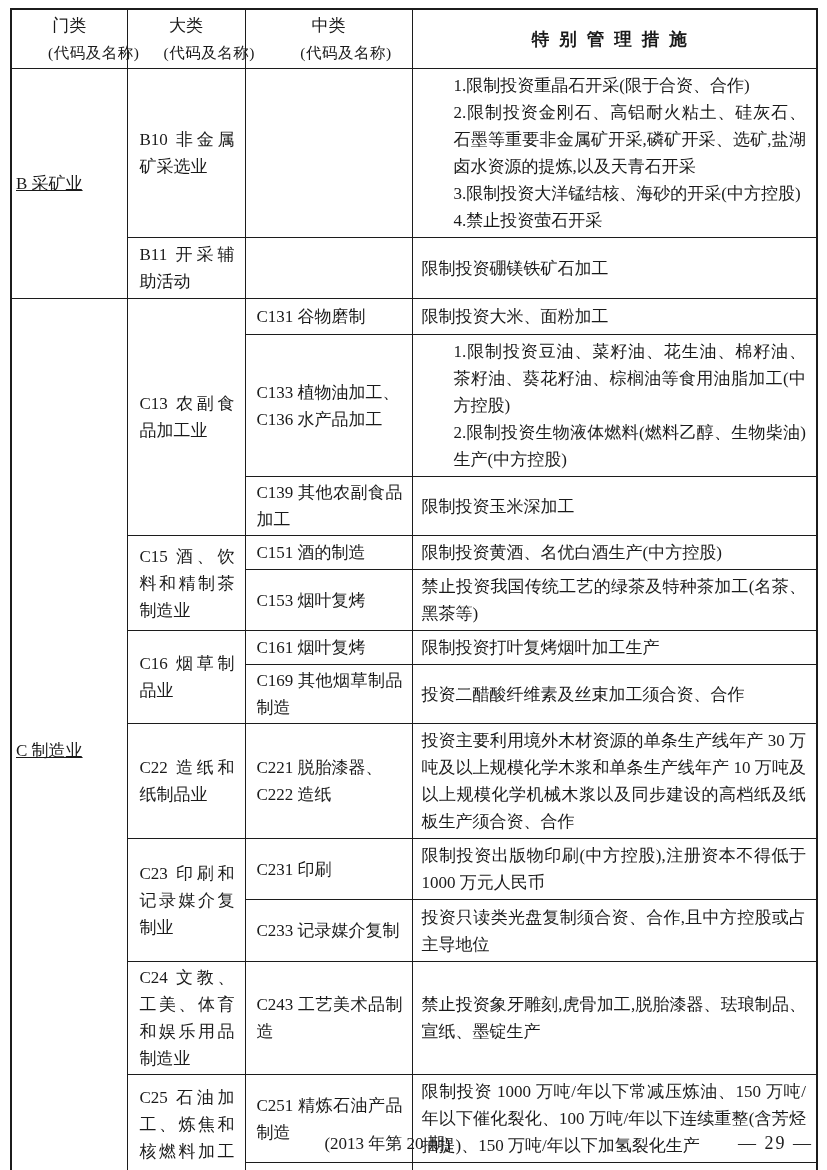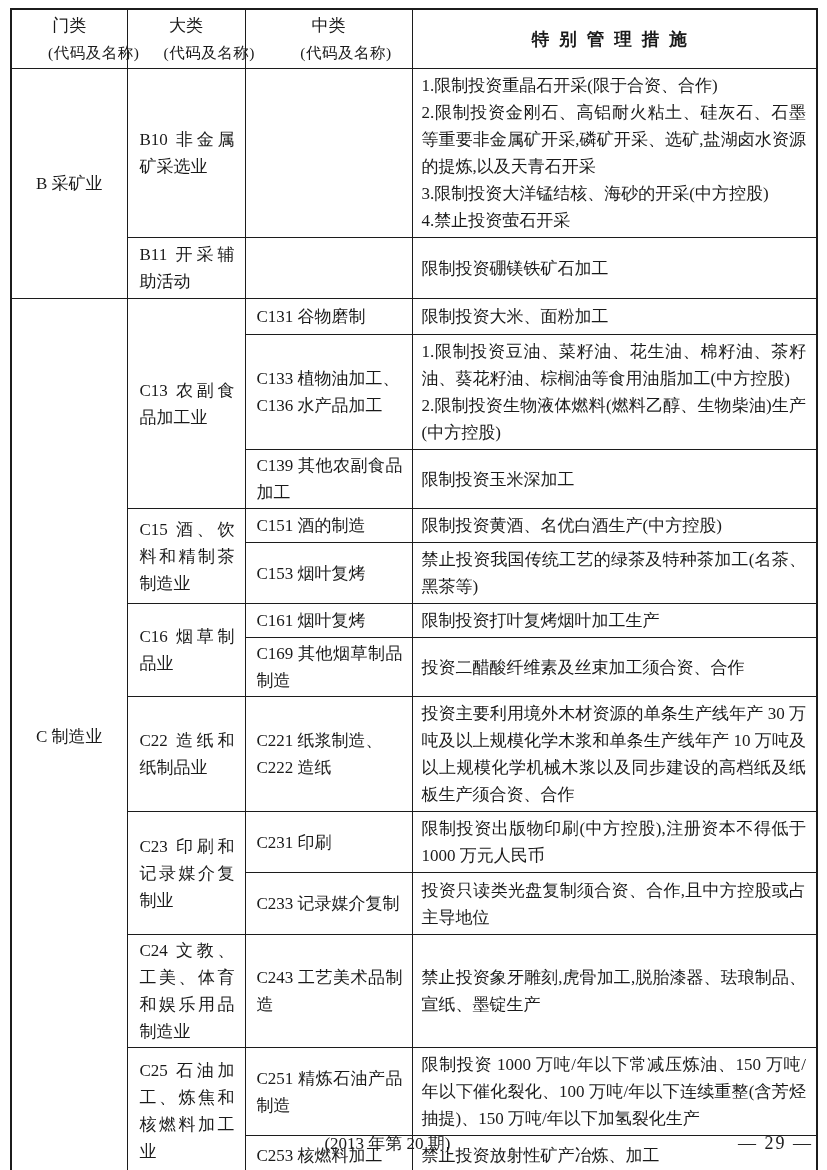--- a/index.html
+++ b/index.html
@@ -41,36 +41,36 @@
   }
   .hdr-line1 { display: block; font-size: 17px; }
   .hdr-line2 { display: block; font-size: 15.5px; white-space: nowrap; letter-spacing: 0.5px; margin-left: 35px; }
   .hdr-measures {
     font-weight: bold;
     letter-spacing: 10px;
     text-indent: 10px;
     font-size: 17.5px;
   }
   td.c1 {
-    text-align: center;
     padding: 2px 4px;
+    text-decoration: underline;
   }
   td.c2 {
     padding: 2px 10px 2px 12px;
     text-align: justify;
   }
   td.c3 {
     padding: 2px 9px 2px 11px;
     text-align: justify;
   }
   td.c4 {
     padding: 3px 10px 3px 9px;
     text-align: justify;
   }
-  .measure-item { text-align: justify; }
+  .measure-item { text-align: justify; margin-left: 32px; }
   .footer-issue {
     position: absolute;
     left: -26px;
     right: 26px;
     top: 1130px;
     text-align: center;
     font-size: 17px;
     line-height: 27px;
   }
   .footer-page {
@@ -168,21 +168,21 @@
       <td class="c4">限制投资打叶复烤烟叶加工生产</td>
     </tr>
     <tr style="height:59px">
       <td class="c3">C169 其他烟草制品制造</td>
       <td class="c4">投资二醋酸纤维素及丝束加工须合资、合作</td>
     </tr>
 
     <tr style="height:112px">
       <td class="c2">C22 造纸和纸制品业</td>
       <td class="c3">
-        <div>C221 纸浆制造、</div>
+        <div>C221 脱胎漆器、</div>
         <div>C222 造纸</div>
       </td>
       <td class="c4">投资主要利用境外木材资源的单条生产线年产 30 万吨及以上规模化学木浆和单条生产线年产 10 万吨及以上规模化学机械木浆以及同步建设的高档纸及纸板生产须合资、合作</td>
     </tr>
 
     <tr style="height:58px">
       <td class="c2" rowspan="2">C23 印刷和记录媒介复制业</td>
       <td class="c3">C231 印刷</td>
       <td class="c4">限制投资出版物印刷(中方控股),注册资本不得低于 1000 万元人民币</td>
     </tr>

